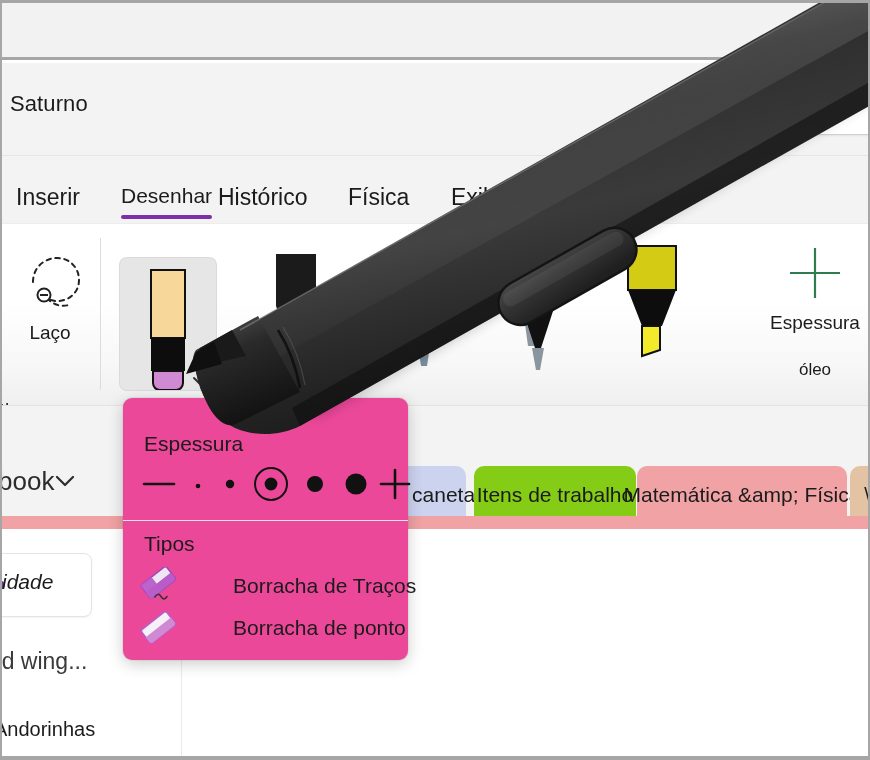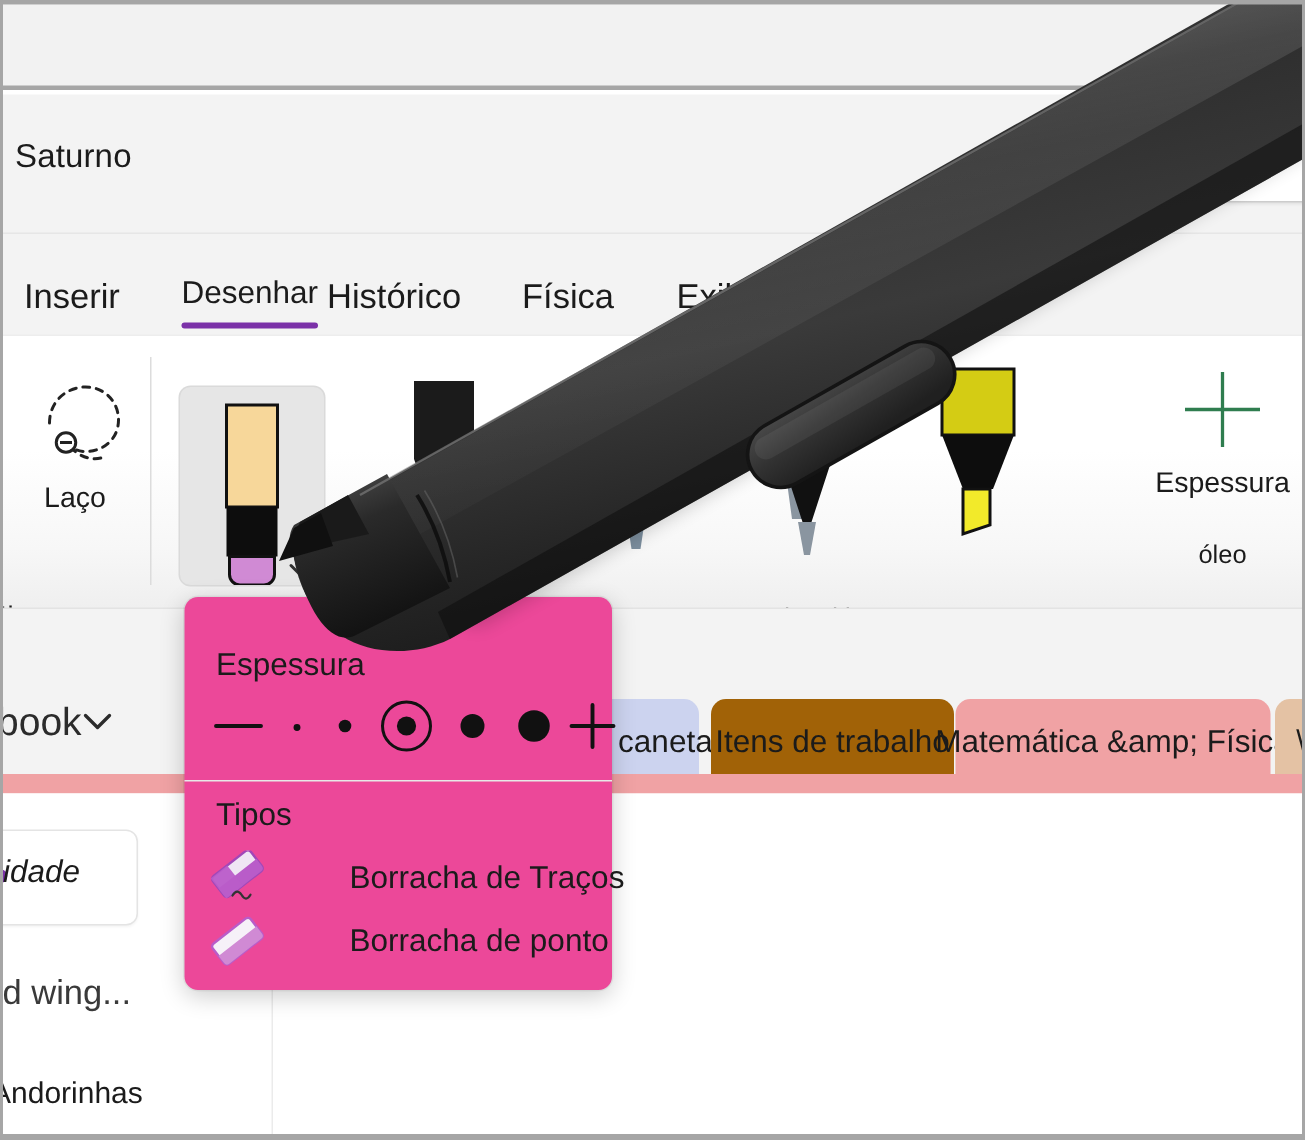--- a/index.html
+++ b/index.html
@@ -330,21 +330,21 @@
 
   <div class="nbname">book</div>
   <span class="nbchev">
     <svg viewBox="0 0 22 14" width="22" height="14" fill="none" stroke="#2b2b2b" stroke-width="2.2" stroke-linecap="round" stroke-linejoin="round">
       <polyline points="3,3 11,11 19,3"></polyline>
     </svg>
   </span>
 
   <div class="sectabs">
     <div class="sectab" style="left:0px;width:74px;background:#ccd3ef">de caneta</div>
-    <div class="sectab" style="left:82px;width:162px;background:#a16207">Itens de trabalho</div>
+    <div class="sectab" style="left:82px;width:162px;background:#84cc16">Itens de trabalho</div>
     <div class="sectab" style="left:245px;width:210px;background:#f0a2a4">Matemática &amp;amp; Física</div>
     <div class="sectab" style="left:458px;width:40px;background:#e4c2a4">\/</div>
   </div>
 
   <div class="pinkbar"></div>
   <div class="pinkbar-left"></div>
 
   <div class="bodyarea"></div>
   <div class="leftpane"></div>
 

